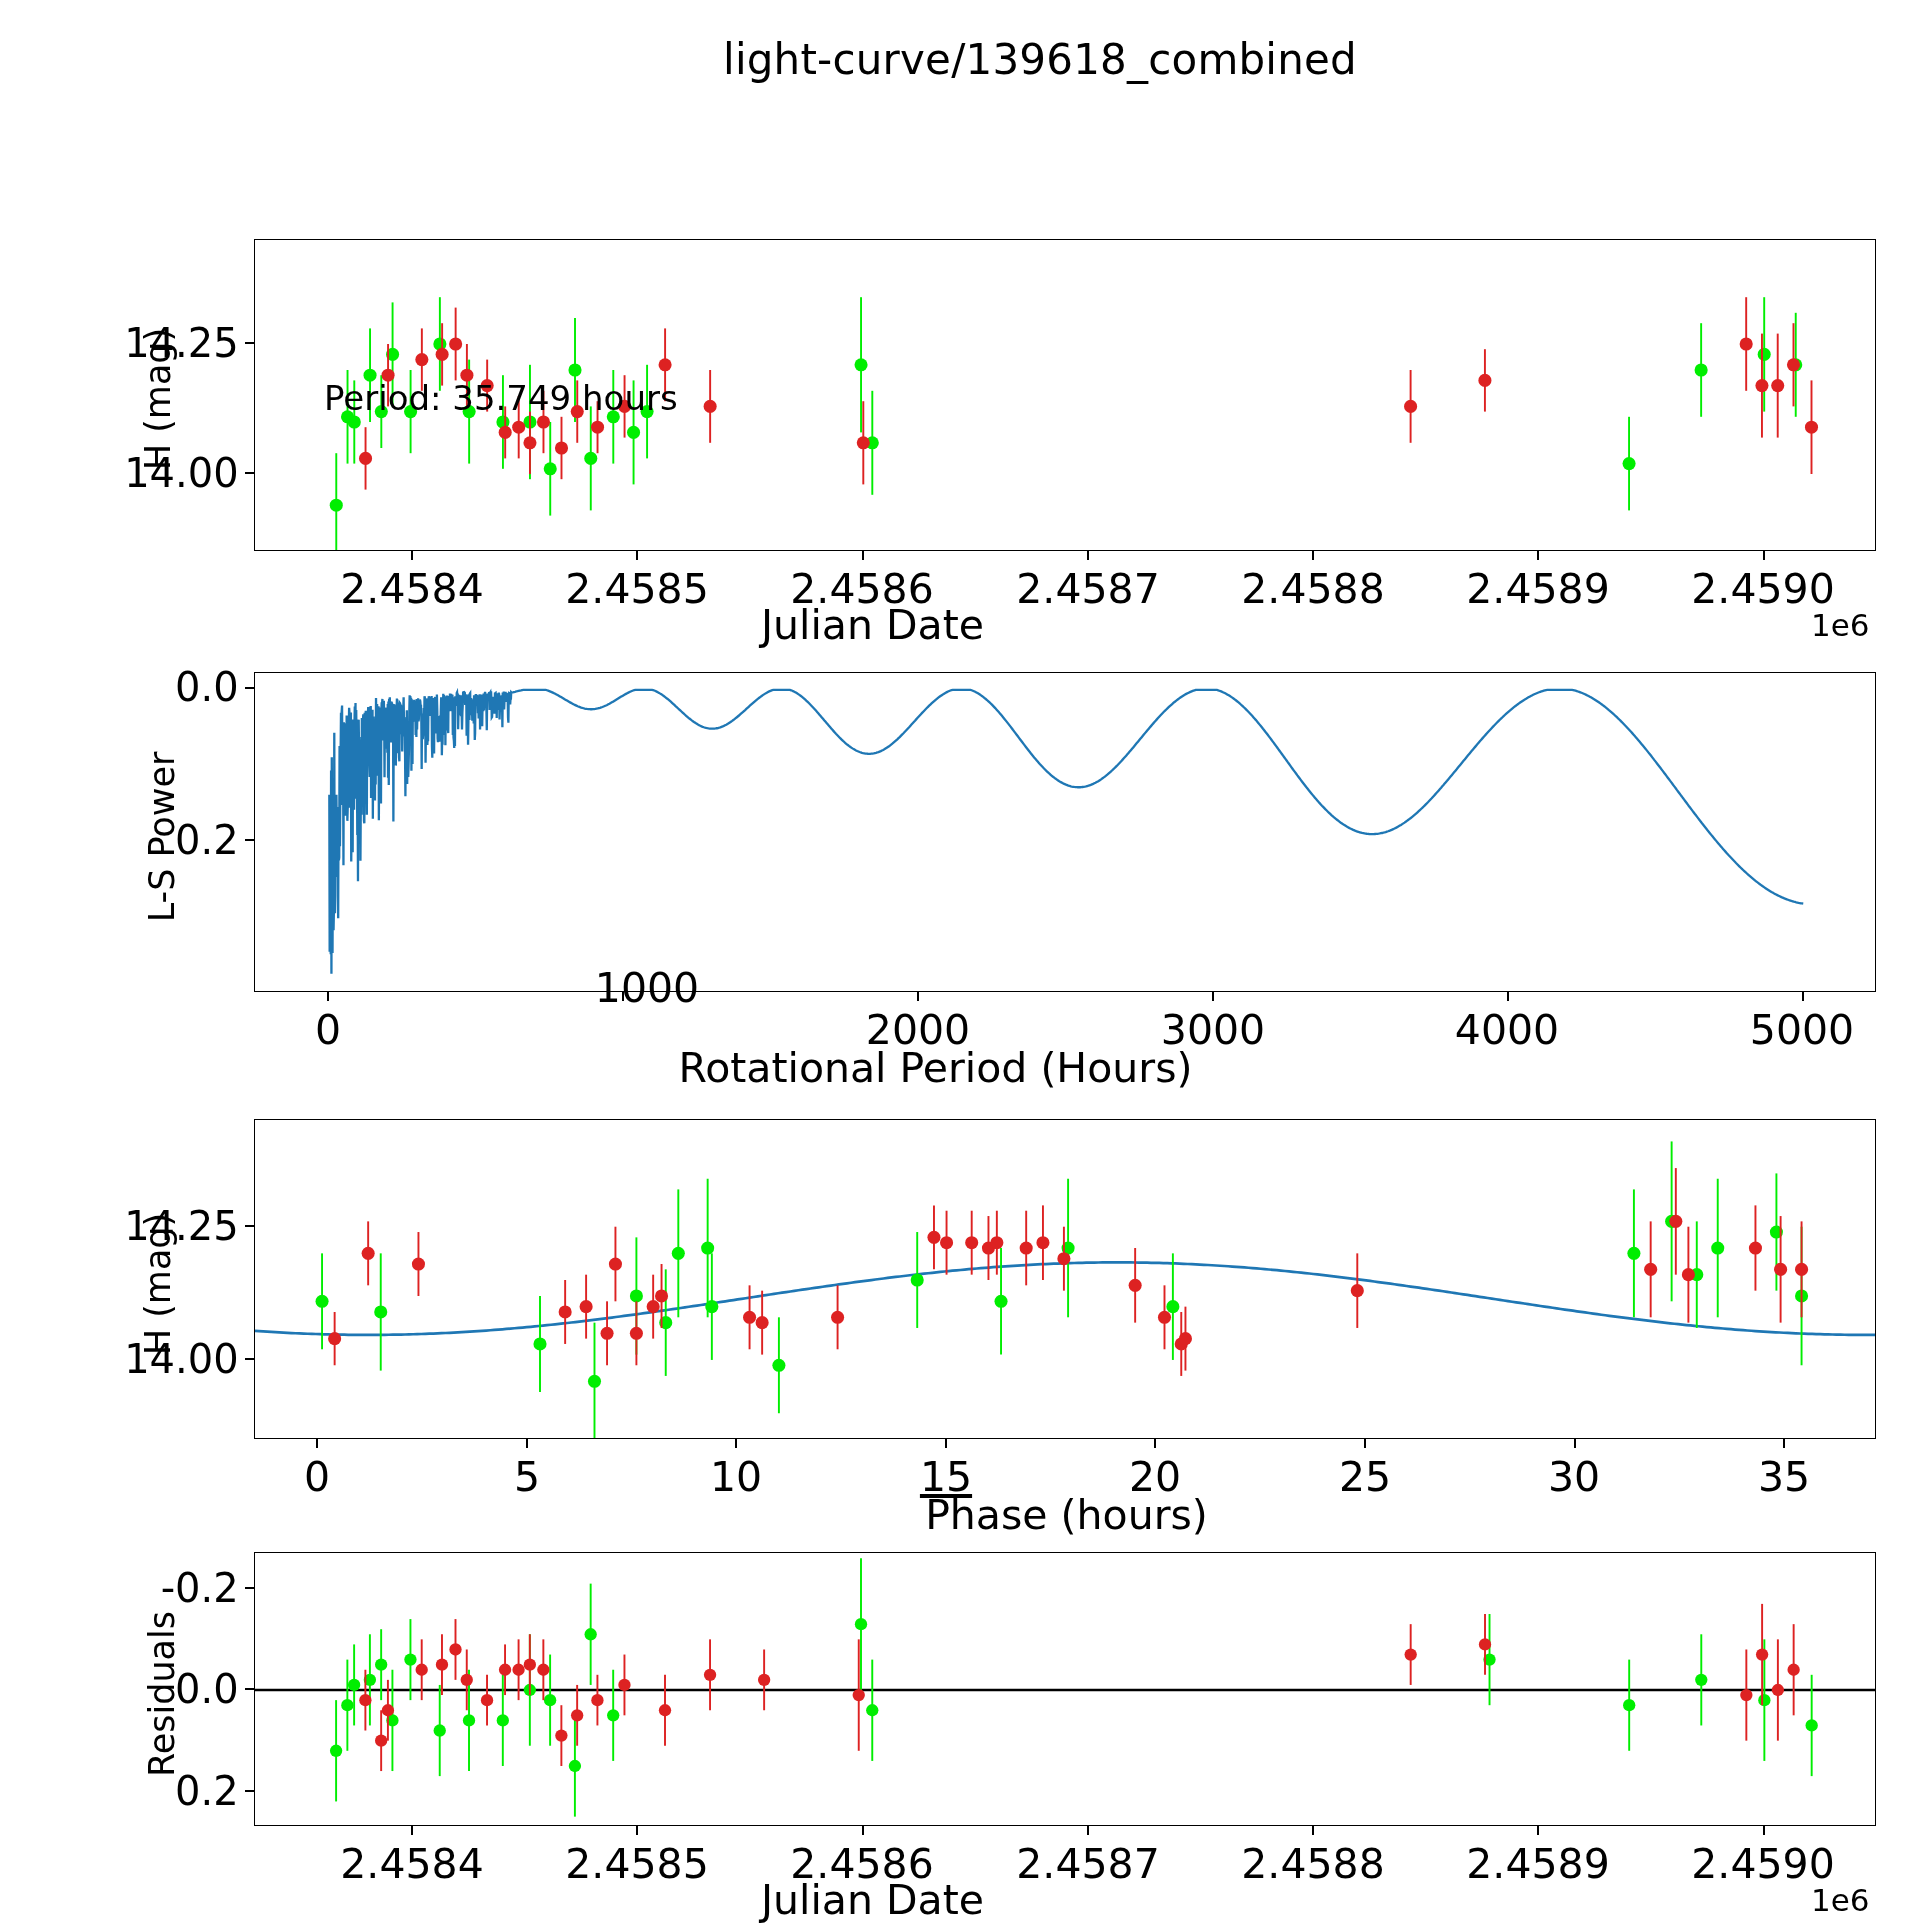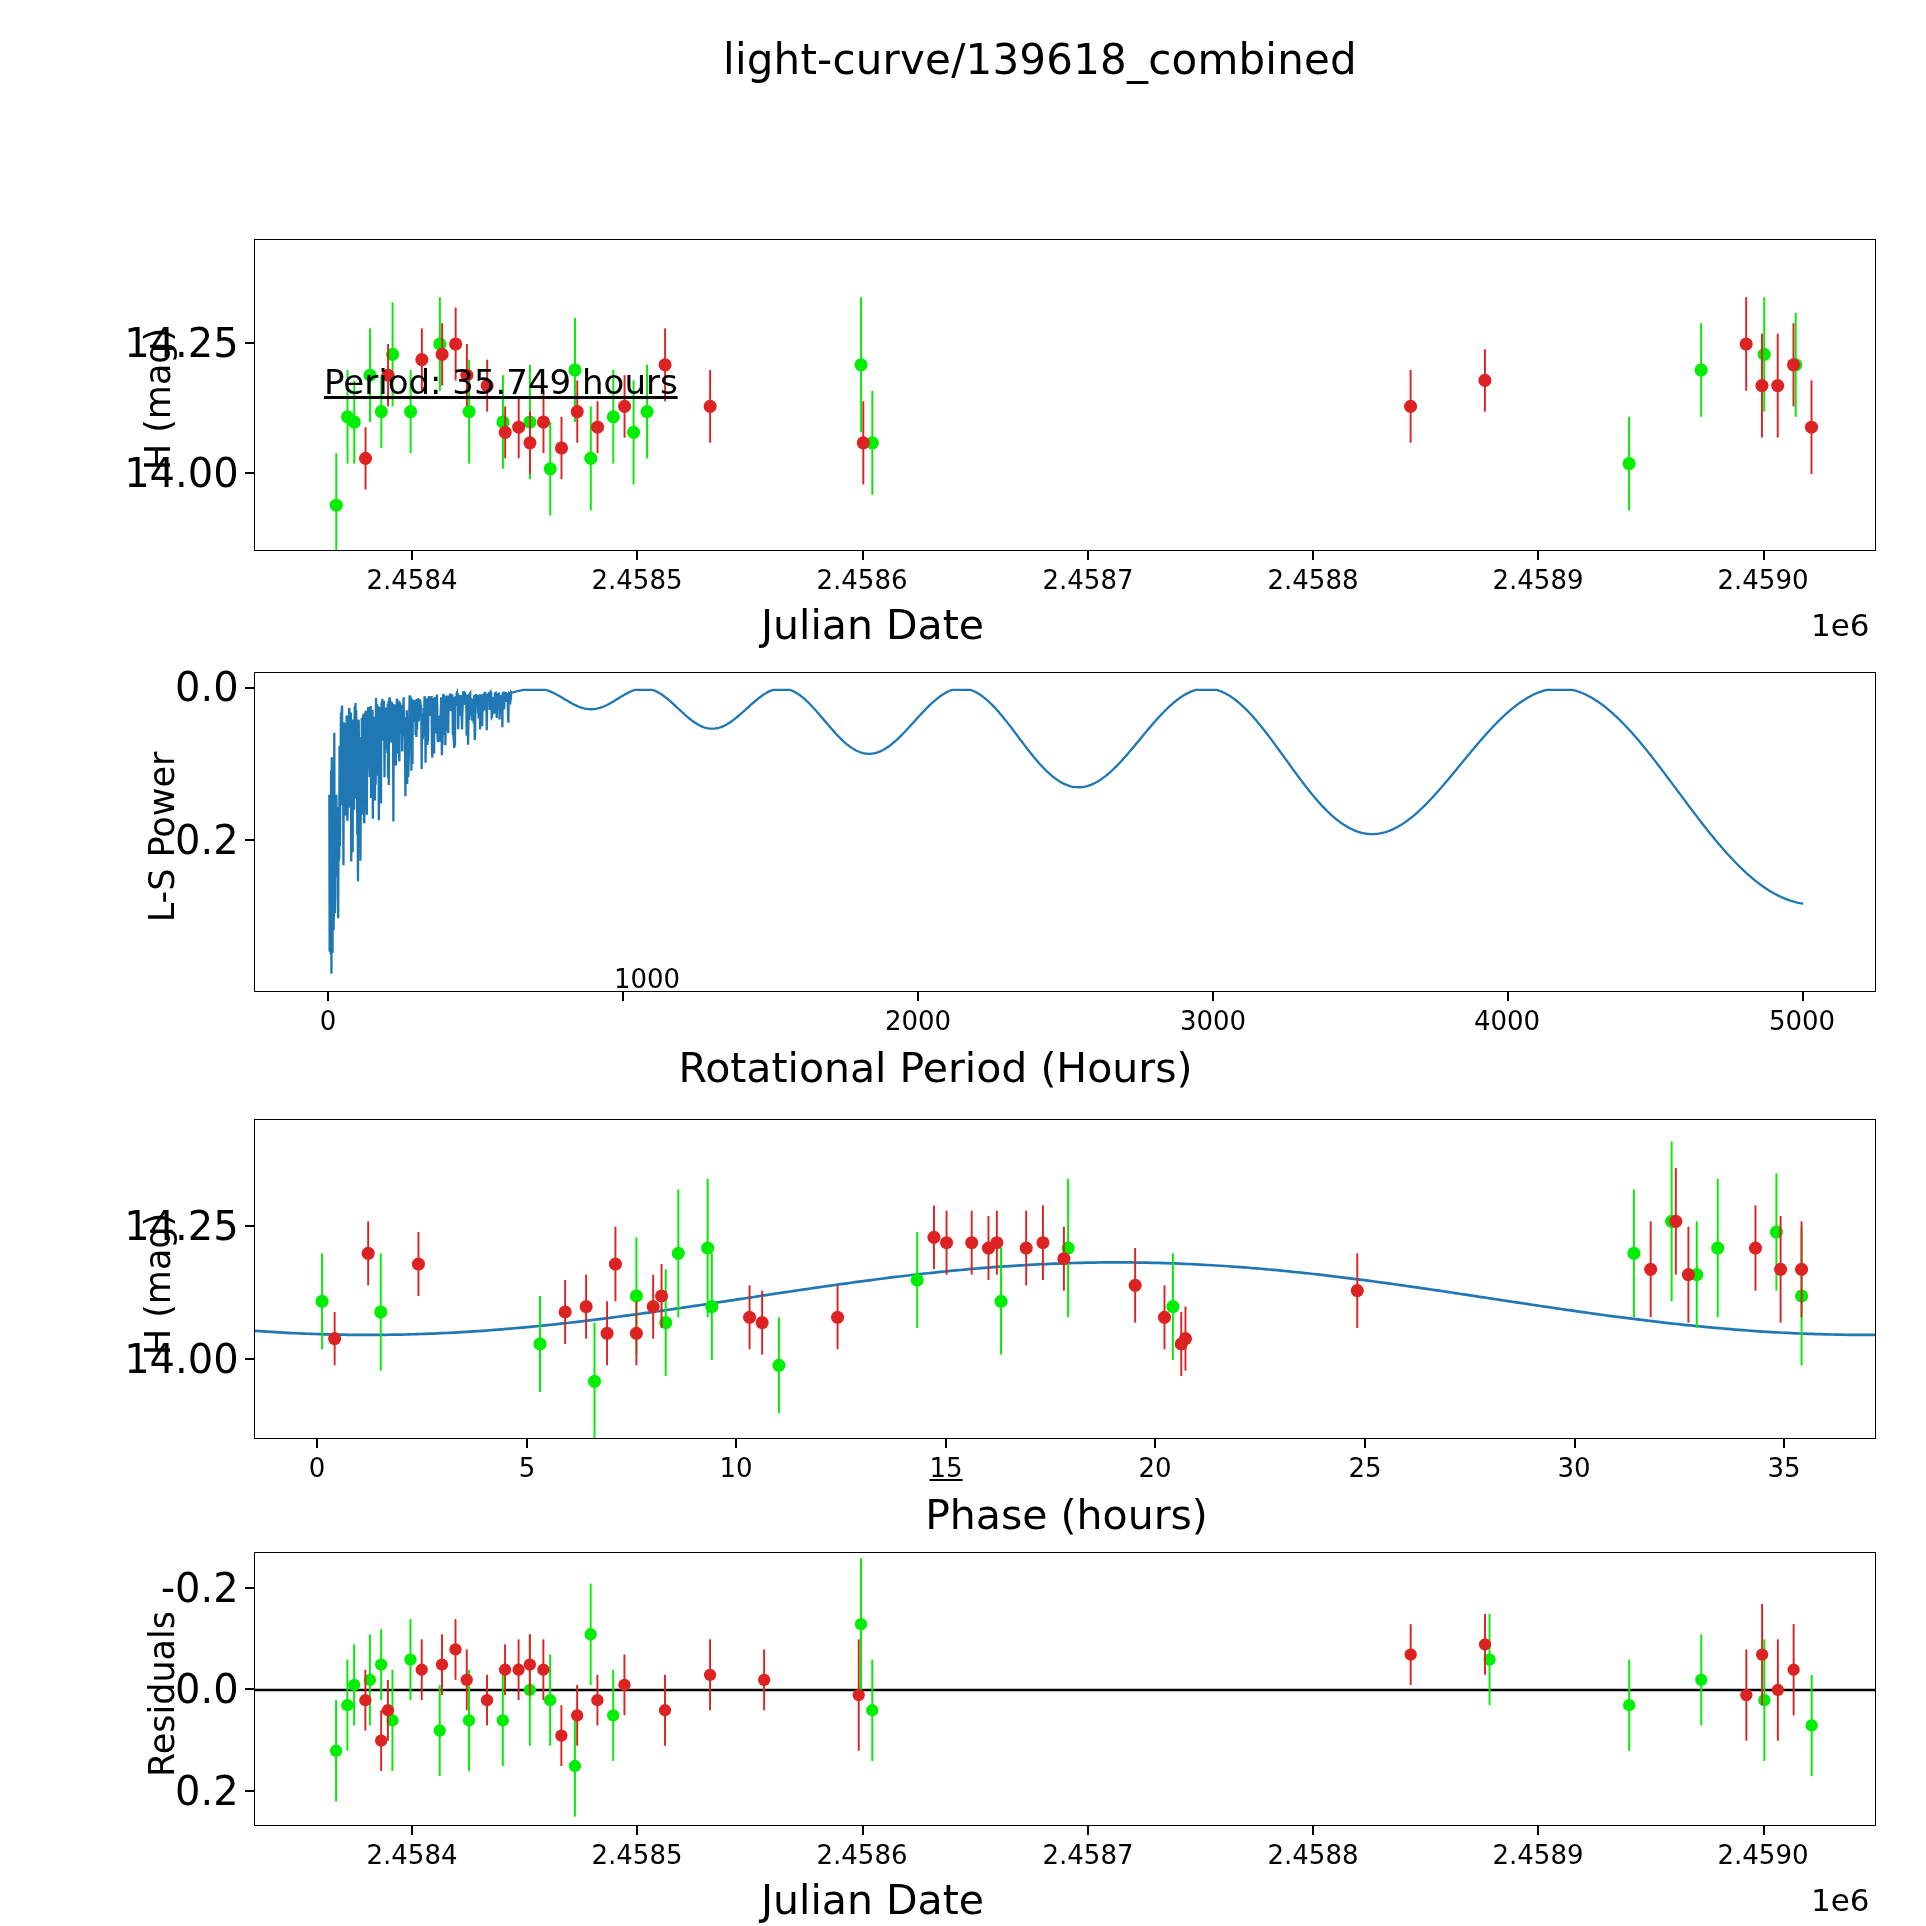--- a/index.html
+++ b/index.html
@@ -47,21 +47,21 @@
     text-align: center;
   }
   .xlabel {
     position: absolute;
     font-size: 41px;
     text-align: center;
     white-space: nowrap;
   }
   .tick-label {
     position: absolute;
-    font-size: 26px;
+    font-size: 41px;
     text-align: left;
     white-space: nowrap;
     transform: translateX(-50%);
   }
   .ytick-label {
     position: absolute;
     font-size: 40px;
     text-align: right;
     white-space: nowrap;
     transform: translateY(-50%);
@@ -185,21 +185,21 @@
           <circle cx="3952.722222222222" cy="377.9999999999994" r="17" fill="#dd2222"></circle>
           <line x1="3993.652777777778" y1="431.9999999999983" x2="3993.652777777778" y2="215.99999999999793" stroke="#dd2222" stroke-width="5"></line>
           <circle cx="3993.652777777778" cy="323.99999999999807" r="17" fill="#dd2222"></circle>
           <line x1="4040.4305555555557" y1="607.4999999999993" x2="4040.4305555555557" y2="364.49999999999966" stroke="#dd2222" stroke-width="5"></line>
           <circle cx="4040.4305555555557" cy="485.99999999999955" r="17" fill="#dd2222"></circle>
         </svg>
     </div>
     <div class="ylabel" style="left:50px; top:379px; width:216px; transform:rotate(-90deg);">H (mag)</div>
     <div class="xlabel" style="left:680px; top:601px; width:385px;">Julian Date</div>
     <div class="offset-label" style="left:1811px; top:607px;">1e6</div>
-    <div class="annot" style="left:324px; top:362px;text-decoration:underline;">Period: 35.749 hours</div>
+    <div class="annot" style="left:324px; top:378px;">Period: 35.749 hours</div>
     <div id="ax1-ticks">
         <div class="tickmark" style="left: 411px; top: 551px; width: 1.9px; height: 9.2px;"></div>
         <div class="tick-label" style="left: 412px; top: 565px;">2.4584</div>
         <div class="tickmark" style="left: 636px; top: 551px; width: 1.9px; height: 9.2px;"></div>
         <div class="tick-label" style="left: 637px; top: 565px;">2.4585</div>
         <div class="tickmark" style="left: 862px; top: 551px; width: 1.9px; height: 9.2px;"></div>
         <div class="tick-label" style="left: 862px; top: 565px;">2.4586</div>
         <div class="tickmark" style="left: 1087px; top: 551px; width: 1.9px; height: 9.2px;"></div>
         <div class="tick-label" style="left: 1088px; top: 565px;">2.4587</div>
         <div class="tickmark" style="left: 1312px; top: 551px; width: 1.9px; height: 9.2px;"></div>

